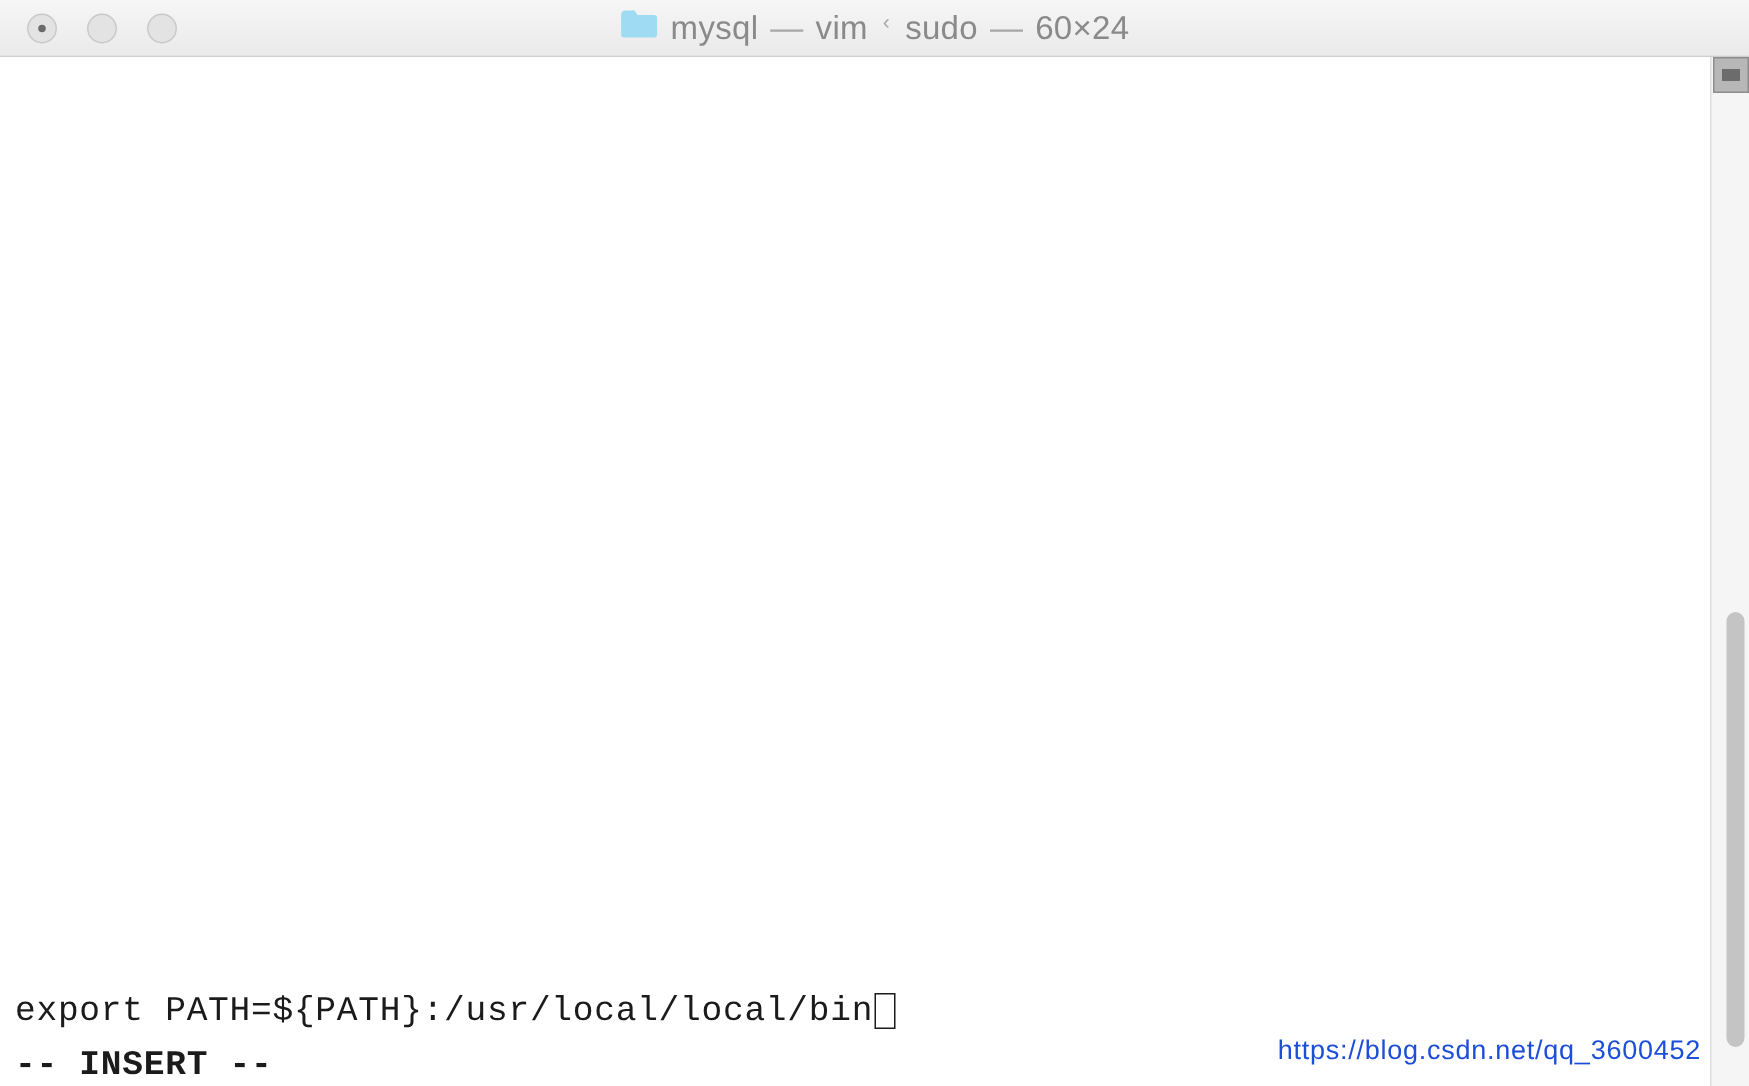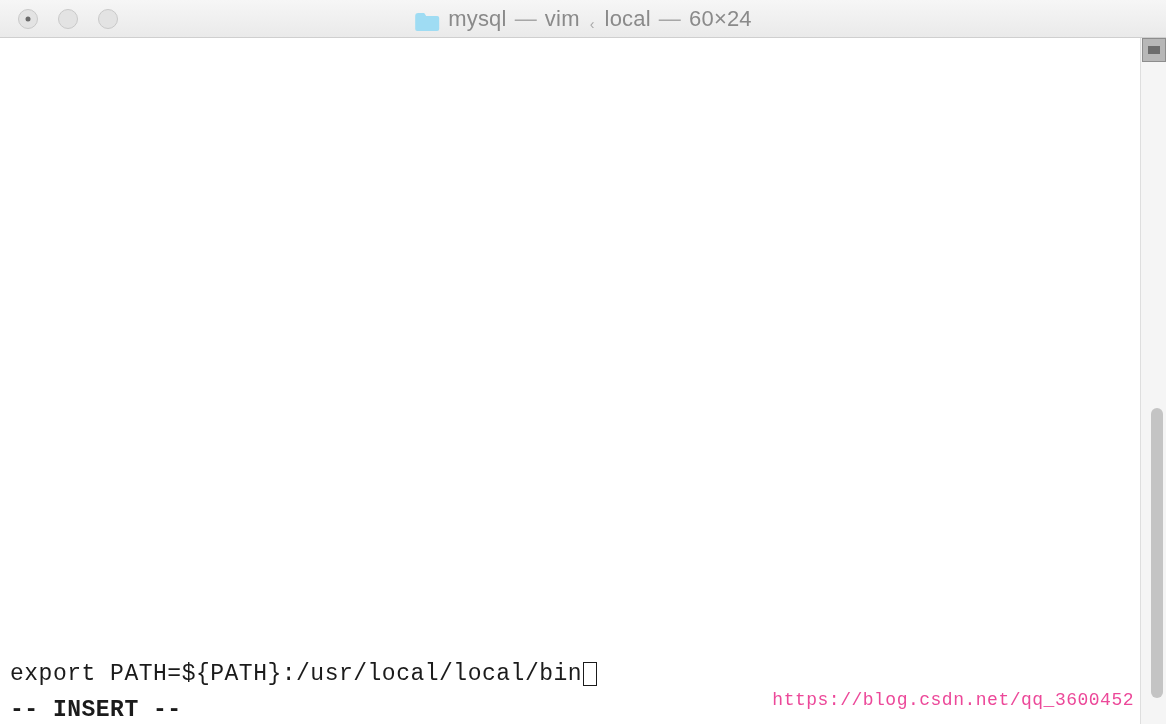--- a/index.html
+++ b/index.html
@@ -45,21 +45,21 @@
       background: #6a6a6a;
       top: 50%;
       left: 50%;
       transform: translate(-50%, -50%);
     }
     .title-center {
       position: absolute;
       left: 50%;
       transform: translateX(-50%);
       display: flex;
-      align-items: flex-end;
+      align-items: flex-start;
       gap: 8px;
       color: #8a8a8a;
       font-size: 22px;
       font-weight: 400;
       white-space: nowrap;
       letter-spacing: 0.2px;
     }
     .folder-icon svg {
       display: block;
     }
@@ -136,22 +136,22 @@
       top: 370px;
       width: 12px;
       height: 290px;
       background: #c4c4c4;
       border-radius: 7px;
     }
     .watermark {
       position: absolute;
       right: 6px;
       bottom: 10px;
-      color: #ec4899;
-      font-family: Liberation Mono, monospace;
+      color: #1d4ed8;
+      font-family: Liberation Sans, sans-serif;
       font-size: 18px;
       letter-spacing: 0.5px;
       pointer-events: none;
     }
   </style>
 </head>
 <body>
 
 <div class="titlebar">
   <div class="traffic-lights">
@@ -164,21 +164,21 @@
   <div class="title-center">
     <span class="folder-icon">
       <svg width="26" height="20" viewBox="0 0 26 20">
         <path d="M1 4 Q1 1 4 1 L10 1 L12 4 L23 4 Q25 4 25 6 L25 17 Q25 19 23 19 L3 19 Q1 19 1 17 Z" fill="#9fdcf3"></path>
       </svg>
     </span>
     <span>mysql</span>
     <span class="title-sep">—</span>
     <span>vim</span>
     <span class="title-left-caret">‹</span>
-    <span>local</span>
+    <span>sudo</span>
     <span class="title-sep">—</span>
     <span>60×24</span>
   </div>
 </div>
 
 <div class="content-wrap">
   <div class="terminal-area">
     <div class="line-export">
       <span>export PATH=${PATH}:/usr/local/local/bin</span>
       <span class="cursor-box"></span>

